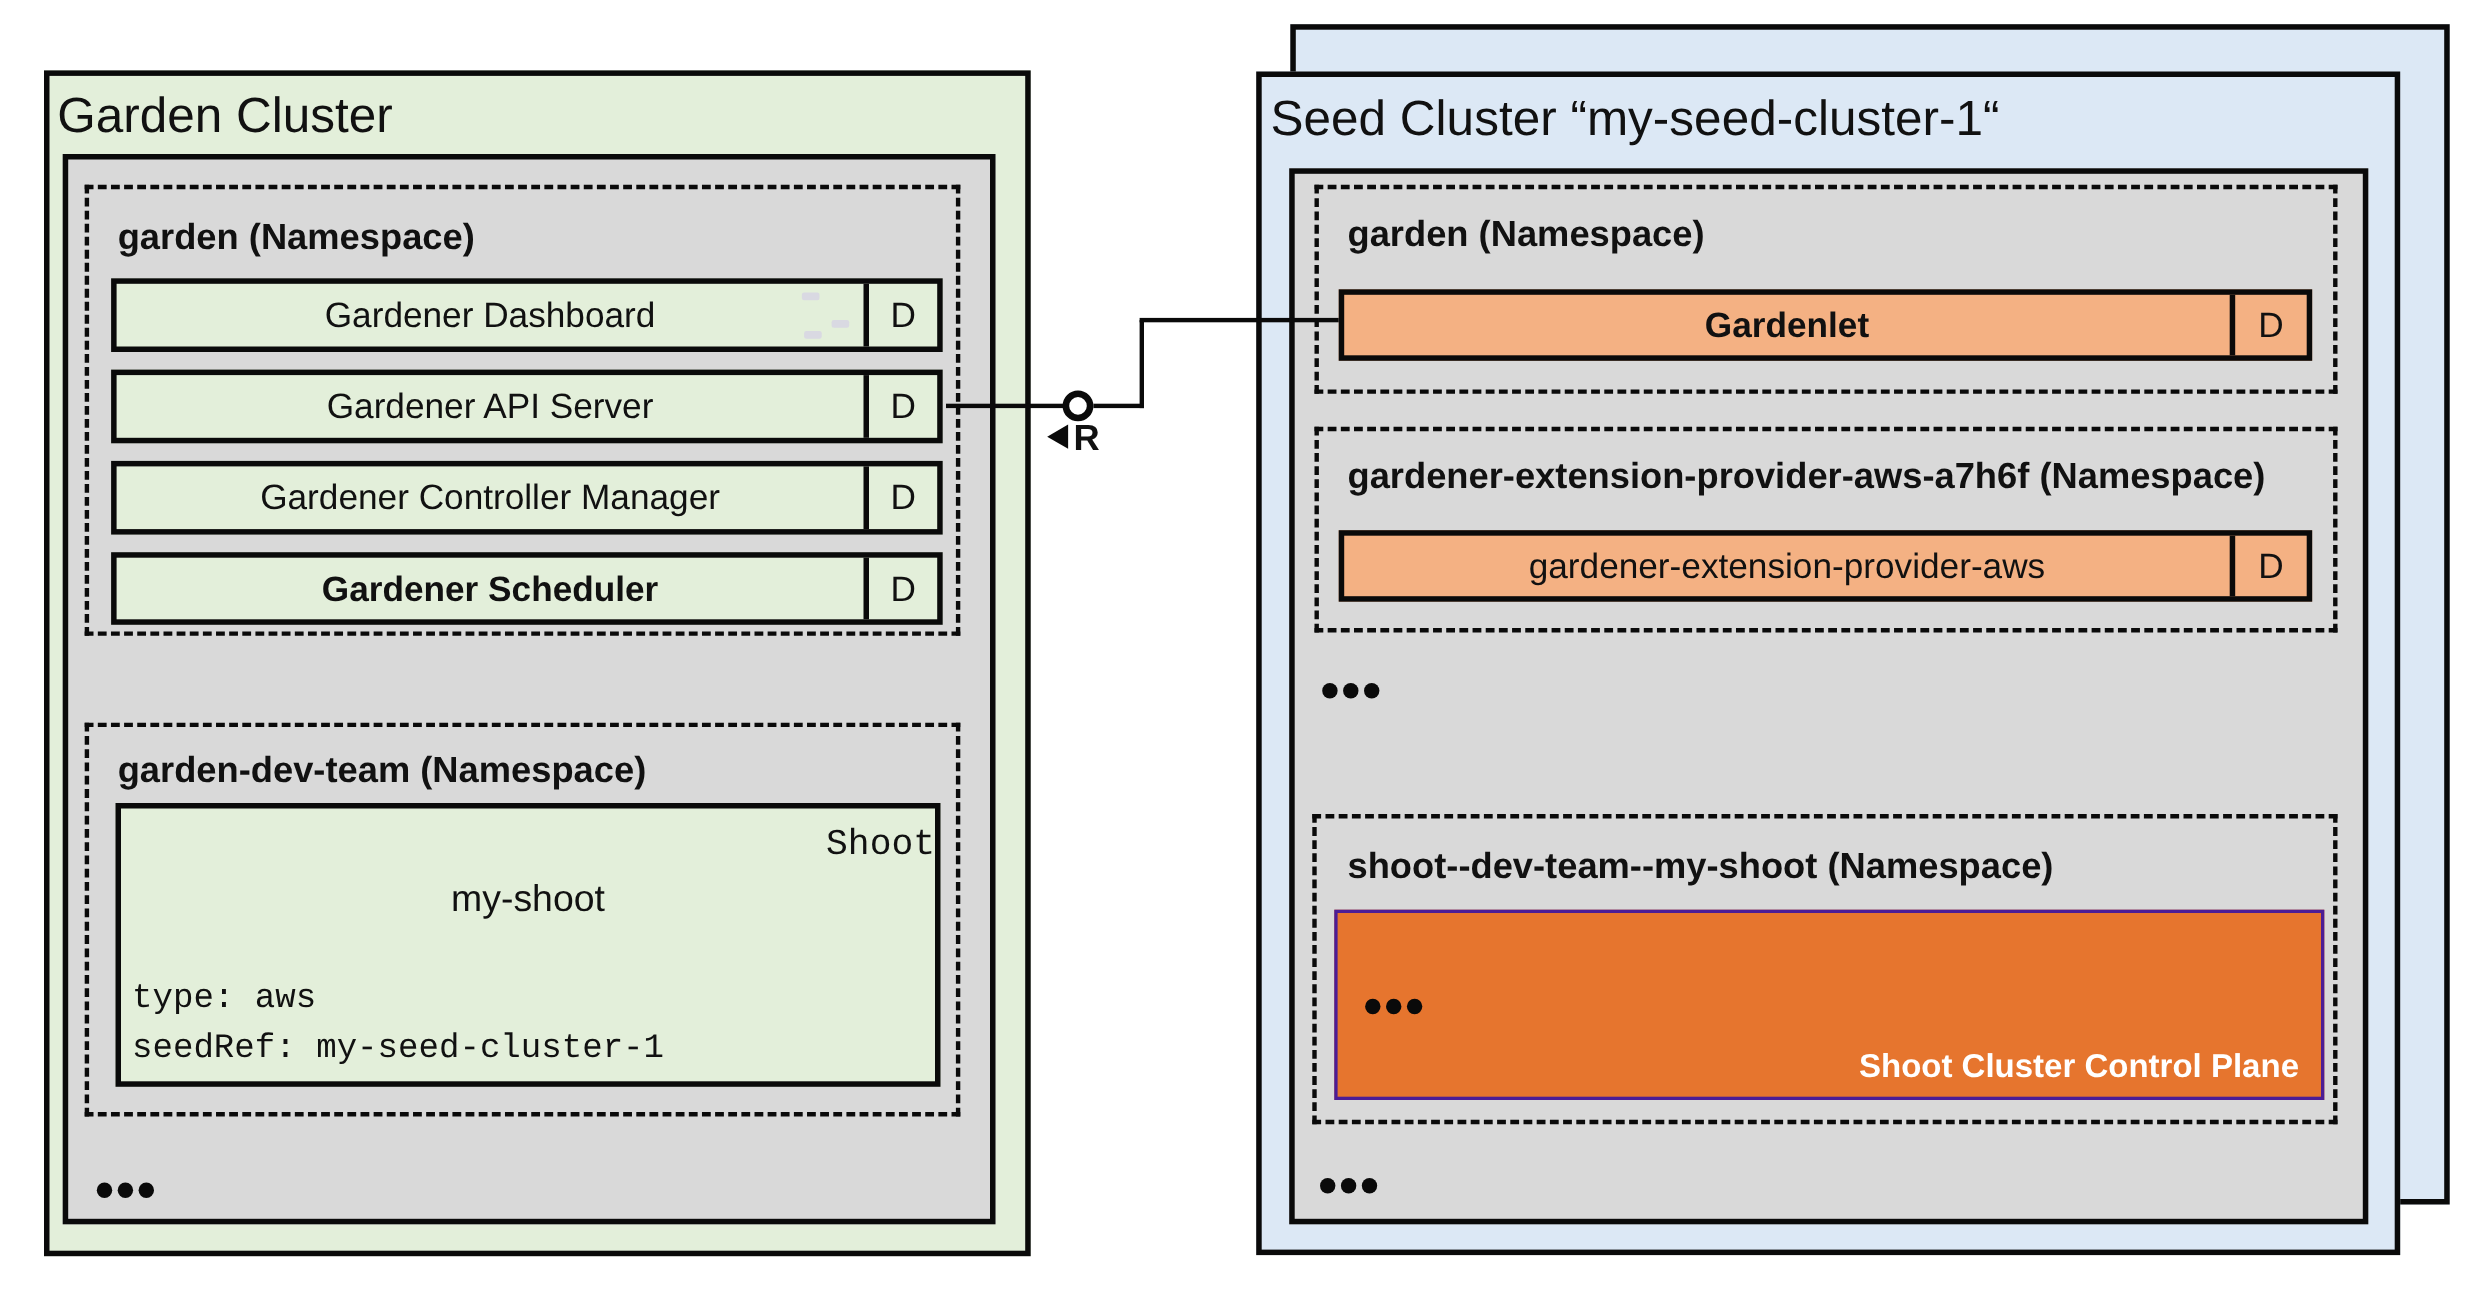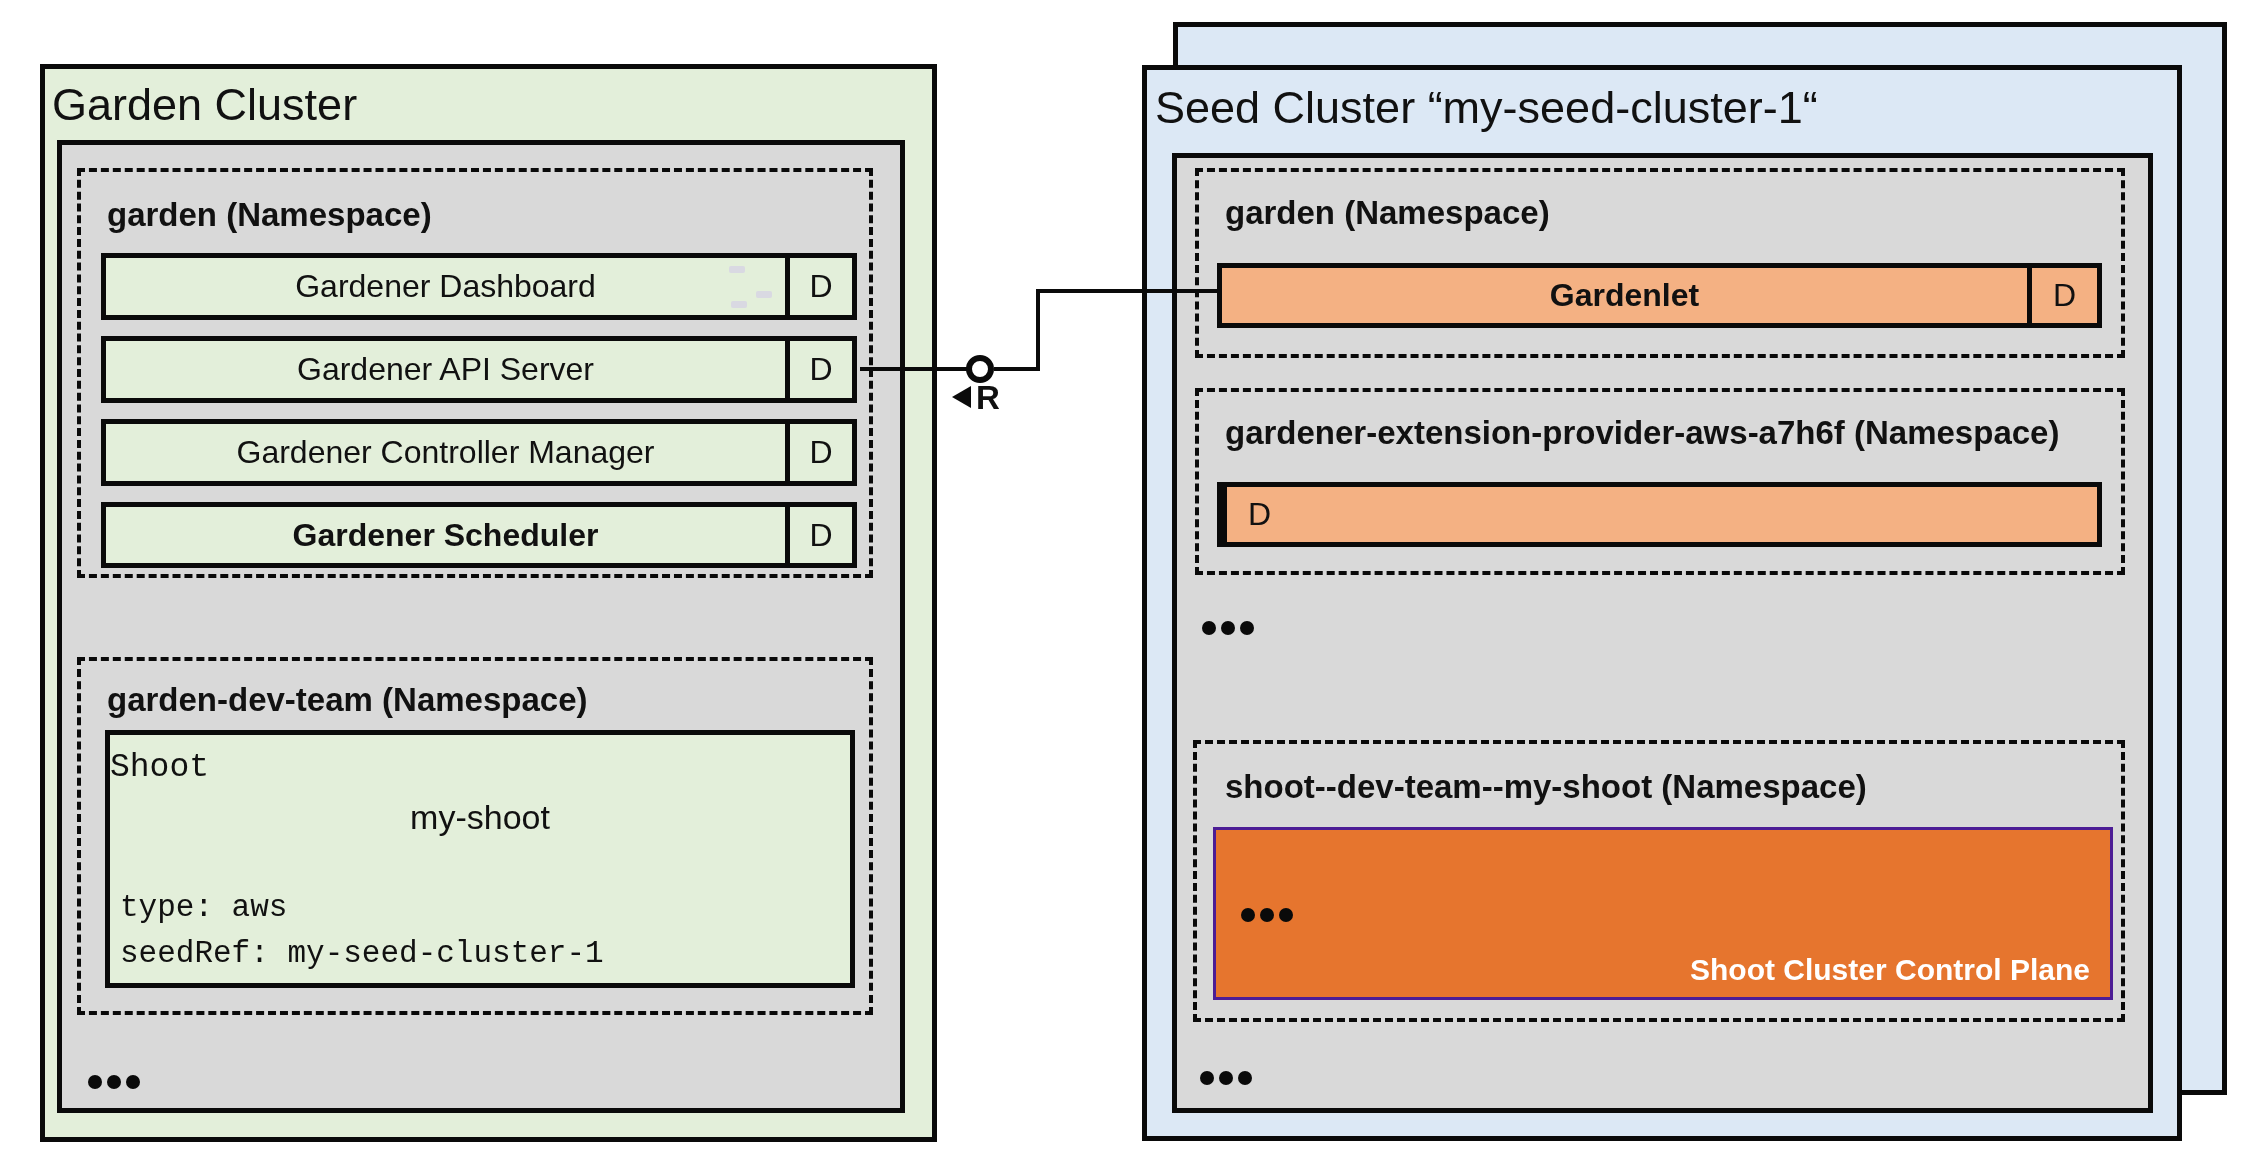--- a/index.html
+++ b/index.html
@@ -33,21 +33,21 @@
 
   .conn{background:#0a0a0a;}
   .iface-circle{width:28px;height:28px;border-radius:50%;
                 border:6px solid #0a0a0a;background:#fff;}
   .arrowhead{width:0;height:0;border-top:11px solid transparent;
              border-bottom:11px solid transparent;border-right:19px solid #0a0a0a;}
   .r-label{font-size:33px;font-weight:bold;line-height:1;}
 
   .faint{position:absolute;height:7px;border-radius:2px;background:#d9d9e2;}
 
-  .shoot-kind{font-size:33px;text-align:left;line-height:46px;}
+  .shoot-kind{font-size:33px;text-align:right;line-height:46px;}
   .shoot-name{font-size:34px;text-align:center;line-height:52px;}
   .spec-line{font-size:31px;line-height:46px;white-space:pre;}
 
   .cp-caption{position:absolute;right:20px;bottom:10px;color:#fff;
               font-size:30px;font-weight:bold;white-space:nowrap;}
 </style>
 </head>
 <body>
 
 <div class="stage">
@@ -64,20 +64,21 @@
         <div class="abs ns-label" style="left:26px;top:16px;">garden (Namespace)</div>
         <div class="row orange-row abs" style="left:18px;top:91px;width:885px;height:65px;">
           <div class="lbl bold">Gardenlet</div>
           <div class="badge">D</div>
         </div>
       </div>
 
       <div class="abs dashed" style="left:18px;top:230px;width:930px;height:187px;">
         <div class="abs ns-label" style="left:26px;top:16px;">gardener-extension-provider-aws-a7h6f (Namespace)</div>
         <div class="row orange-row abs" style="left:18px;top:90px;width:885px;height:65px;">
+          <div class="lbl">gardener-extension-provider-aws</div>
           <div class="badge">D</div>
         </div>
       </div>
 
       <div class="dots abs" style="left:25px;top:463px;">
           <i></i>
           <i></i>
           <i></i>
         </div>
 

